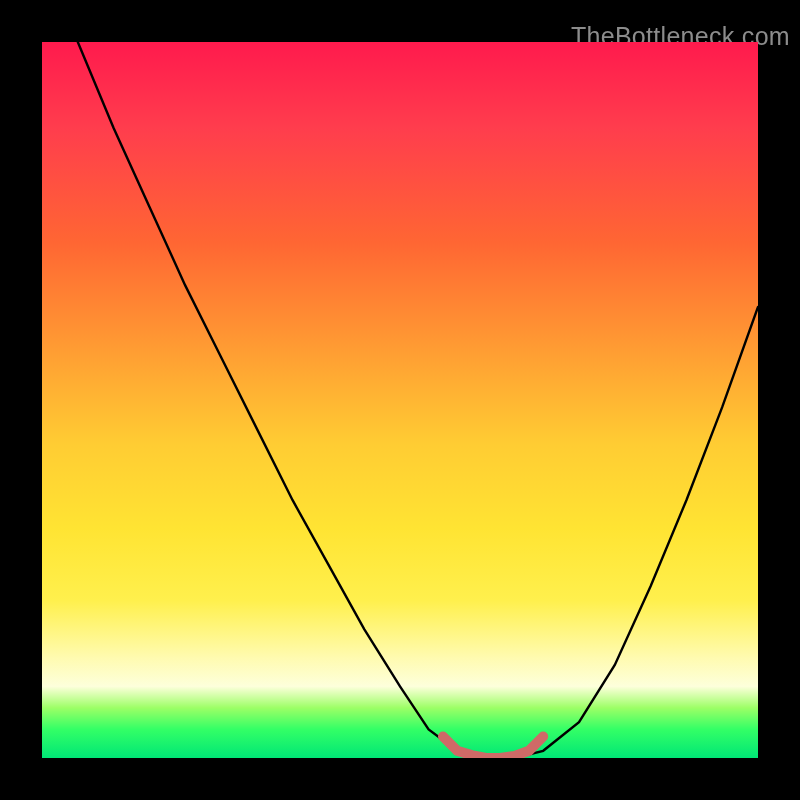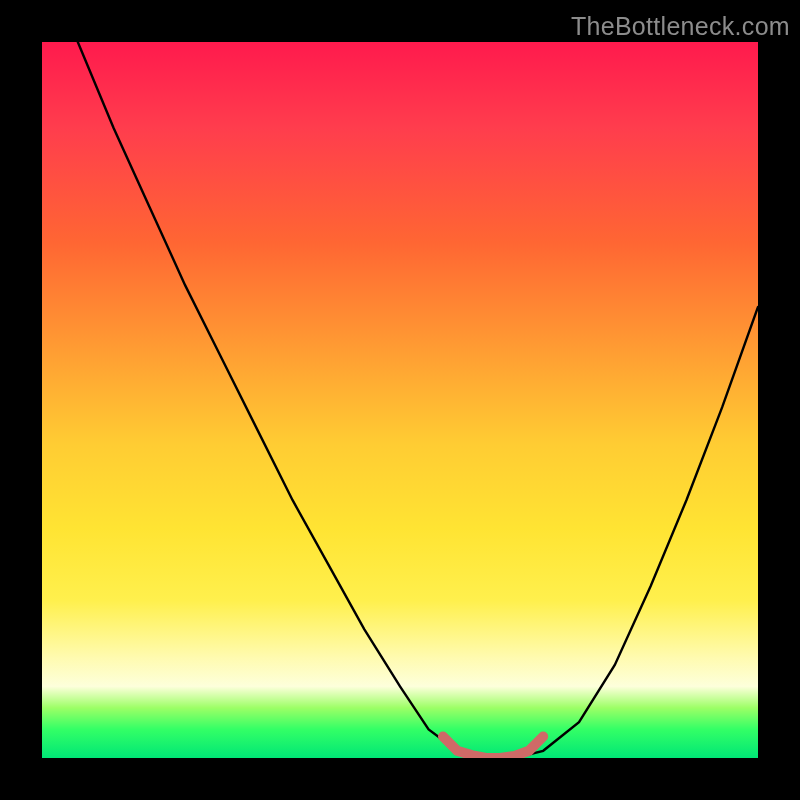--- a/index.html
+++ b/index.html
@@ -44,21 +44,21 @@
   }
   .curve-svg {
     position: absolute;
     top: 0;
     left: 0;
     width: 716px;
     height: 716px;
   }
   .watermark {
     position: absolute;
-    top: 12px;
+    top: 22px;
     right: 10px;
     color: #8c8c8c;
     font-size: 25px;
     font-weight: 400;
     letter-spacing: 0.3px;
   }
 </style>
 </head>
 <body>
 

